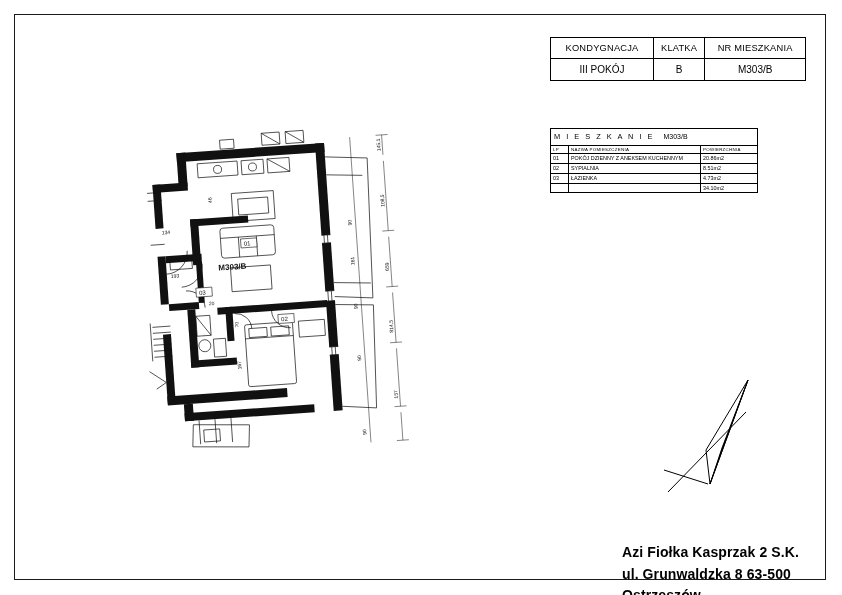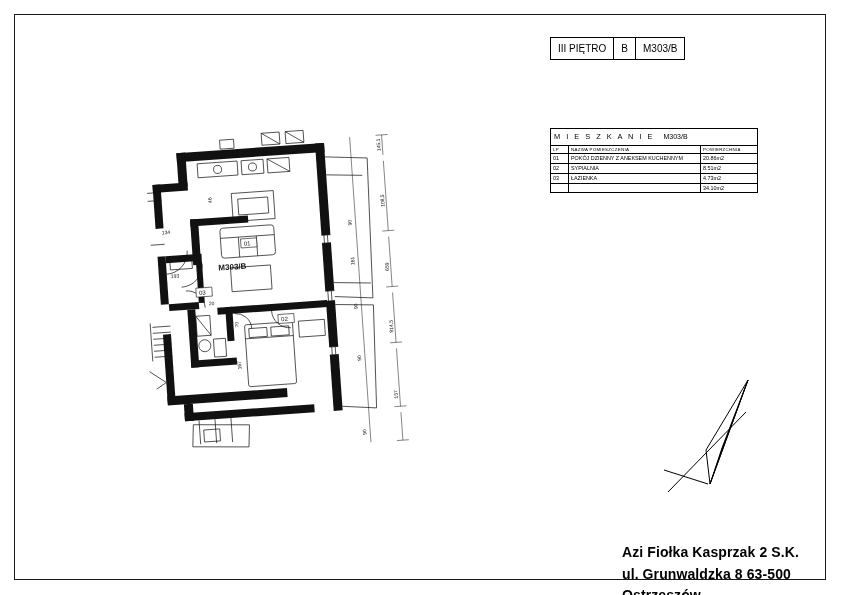--- a/index.html
+++ b/index.html
@@ -112,22 +112,27 @@
   }
 </style>
 </head>
 <body>
 
 <div class="sheet">
   <div class="sheet-border"></div>
 
   <table class="header-table">
     <tbody>
+        <tr class="hdr">
+      <td class="col-kond">KONDYGNACJA</td>
+      <td class="col-klat">KLATKA</td>
+      <td class="col-nr">NR MIESZKANIA</td>
+    </tr>
     <tr class="val">
-      <td>III PIĘTRO</td>
+      <td>III POKÓJ</td>
       <td>B</td>
       <td>M303/B</td>
     </tr>
   </tbody>
     </table>
 
   <table class="schedule">
     <tbody>
         <tr>
       <td class="title-cell" colspan="3">

